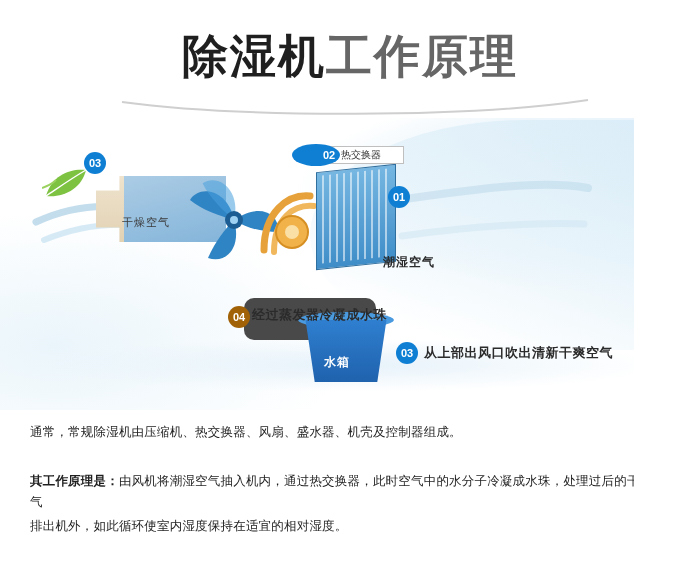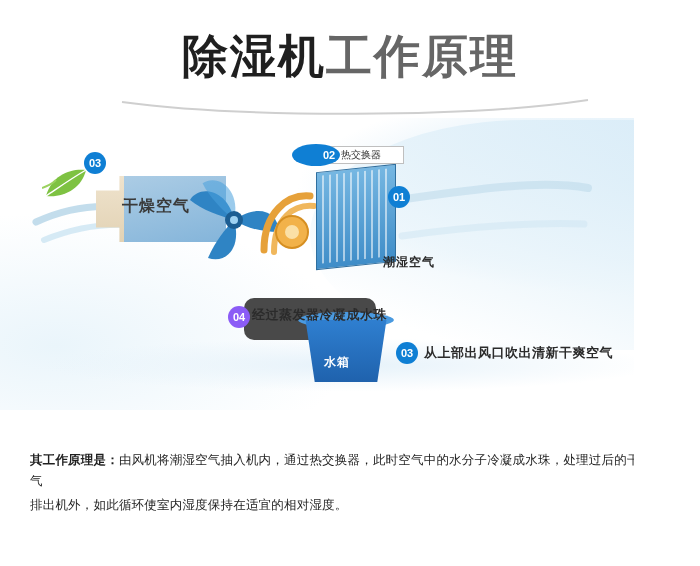--- a/index.html
+++ b/index.html
@@ -102,23 +102,23 @@
     left: 124px;
     top: 176px;
     width: 102px;
     height: 66px;
     background: linear-gradient(165deg, #a8cbe6 0%, #7fb3dc 100%);
     opacity: .95;
   }
   .label-dry {
     position: absolute;
     left: 122px;
-    top: 196px;
-    font-size: 16px;
-    font-weight: bold;
+    top: 215px;
+    font-size: 11px;
+    font-weight: normal;
     color: #3a3a3a;
     letter-spacing: 1px;
   }
   .fan {
     position: absolute;
     left: 182px;
     top: 172px;
     width: 104px;
     height: 96px;
   }
@@ -215,21 +215,21 @@
     background: #0f7fd4;
     color: #fff;
     font-size: 11px;
     font-weight: bold;
     line-height: 22px;
     text-align: center;
   }
   .badge.b03a { left: 84px; top: 152px; }
   .badge.b02  { left: 292px; top: 144px; padding-left: 26px; }
   .badge.b01  { left: 388px; top: 186px; }
-  .badge.b04  { left: 228px; top: 306px; background:#8b5cf6; }
+  .badge.b04  { left: 228px; top: 306px; background:#a16207; }
   .badge.b03b { left: 396px; top: 342px; }
   .note {
     position: absolute;
     font-size: 13px;
     font-weight: bold;
     color: #2b2b2b;
     letter-spacing: .5px;
     white-space: nowrap;
   }
   .note-n1 { left: 240px; top: 310px; }
@@ -348,17 +348,18 @@
     <div class="badge b01">01</div>
     <div class="badge b04">04</div>
     <div class="badge b03b">03</div>
 
     <div class="note note-n1" style="left:252px;top:306px;">经过蒸发器冷凝成水珠</div>
     <div class="note note-n2">从上部出风口吹出清新干爽空气</div>
 
   </div>
 
   <div class="body-copy">
+    <p>通常，常规除湿机由压缩机、热交换器、风扇、盛水器、机壳及控制器组成。</p>
     <p class="gap"><span class="lead">其工作原理是：</span><span>由风机将潮湿空气抽入机内，通过热交换器，此时空气中的水分子冷凝成水珠，处理过后的干燥空气</span></p>
     <p>排出机外，如此循环使室内湿度保持在适宜的相对湿度。</p>
   </div>
 
 </div>
 
 </body></html>

